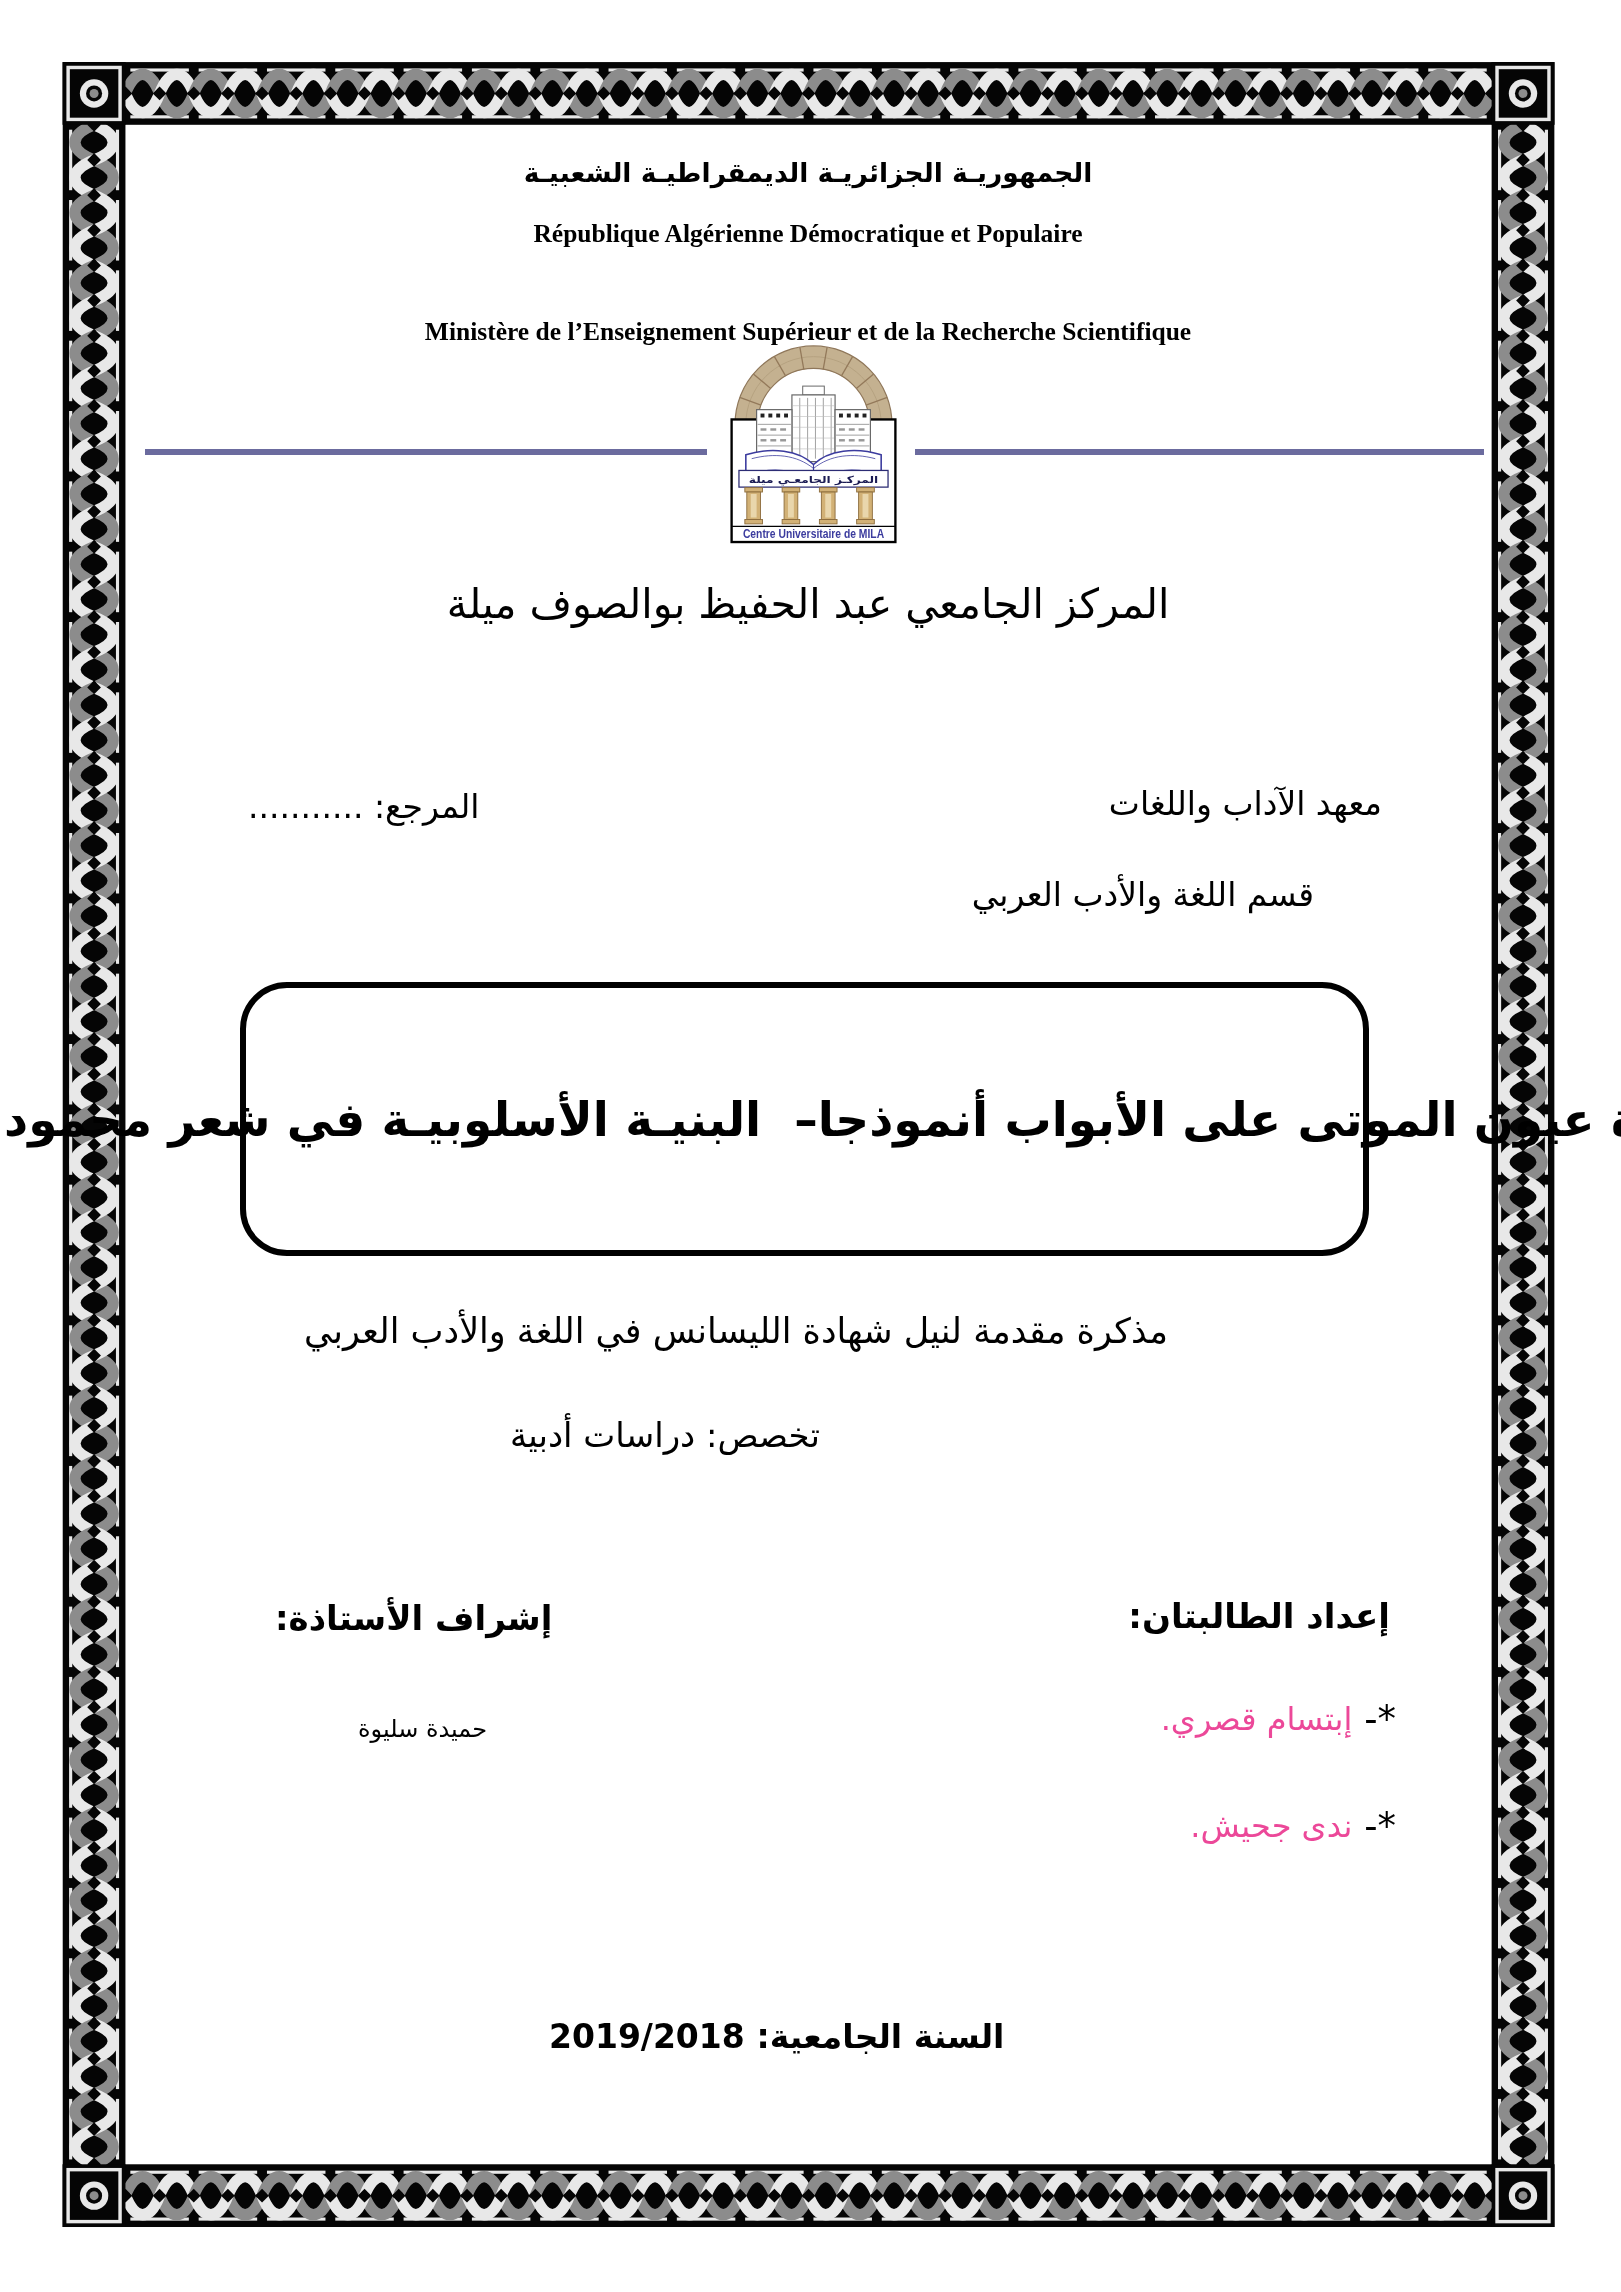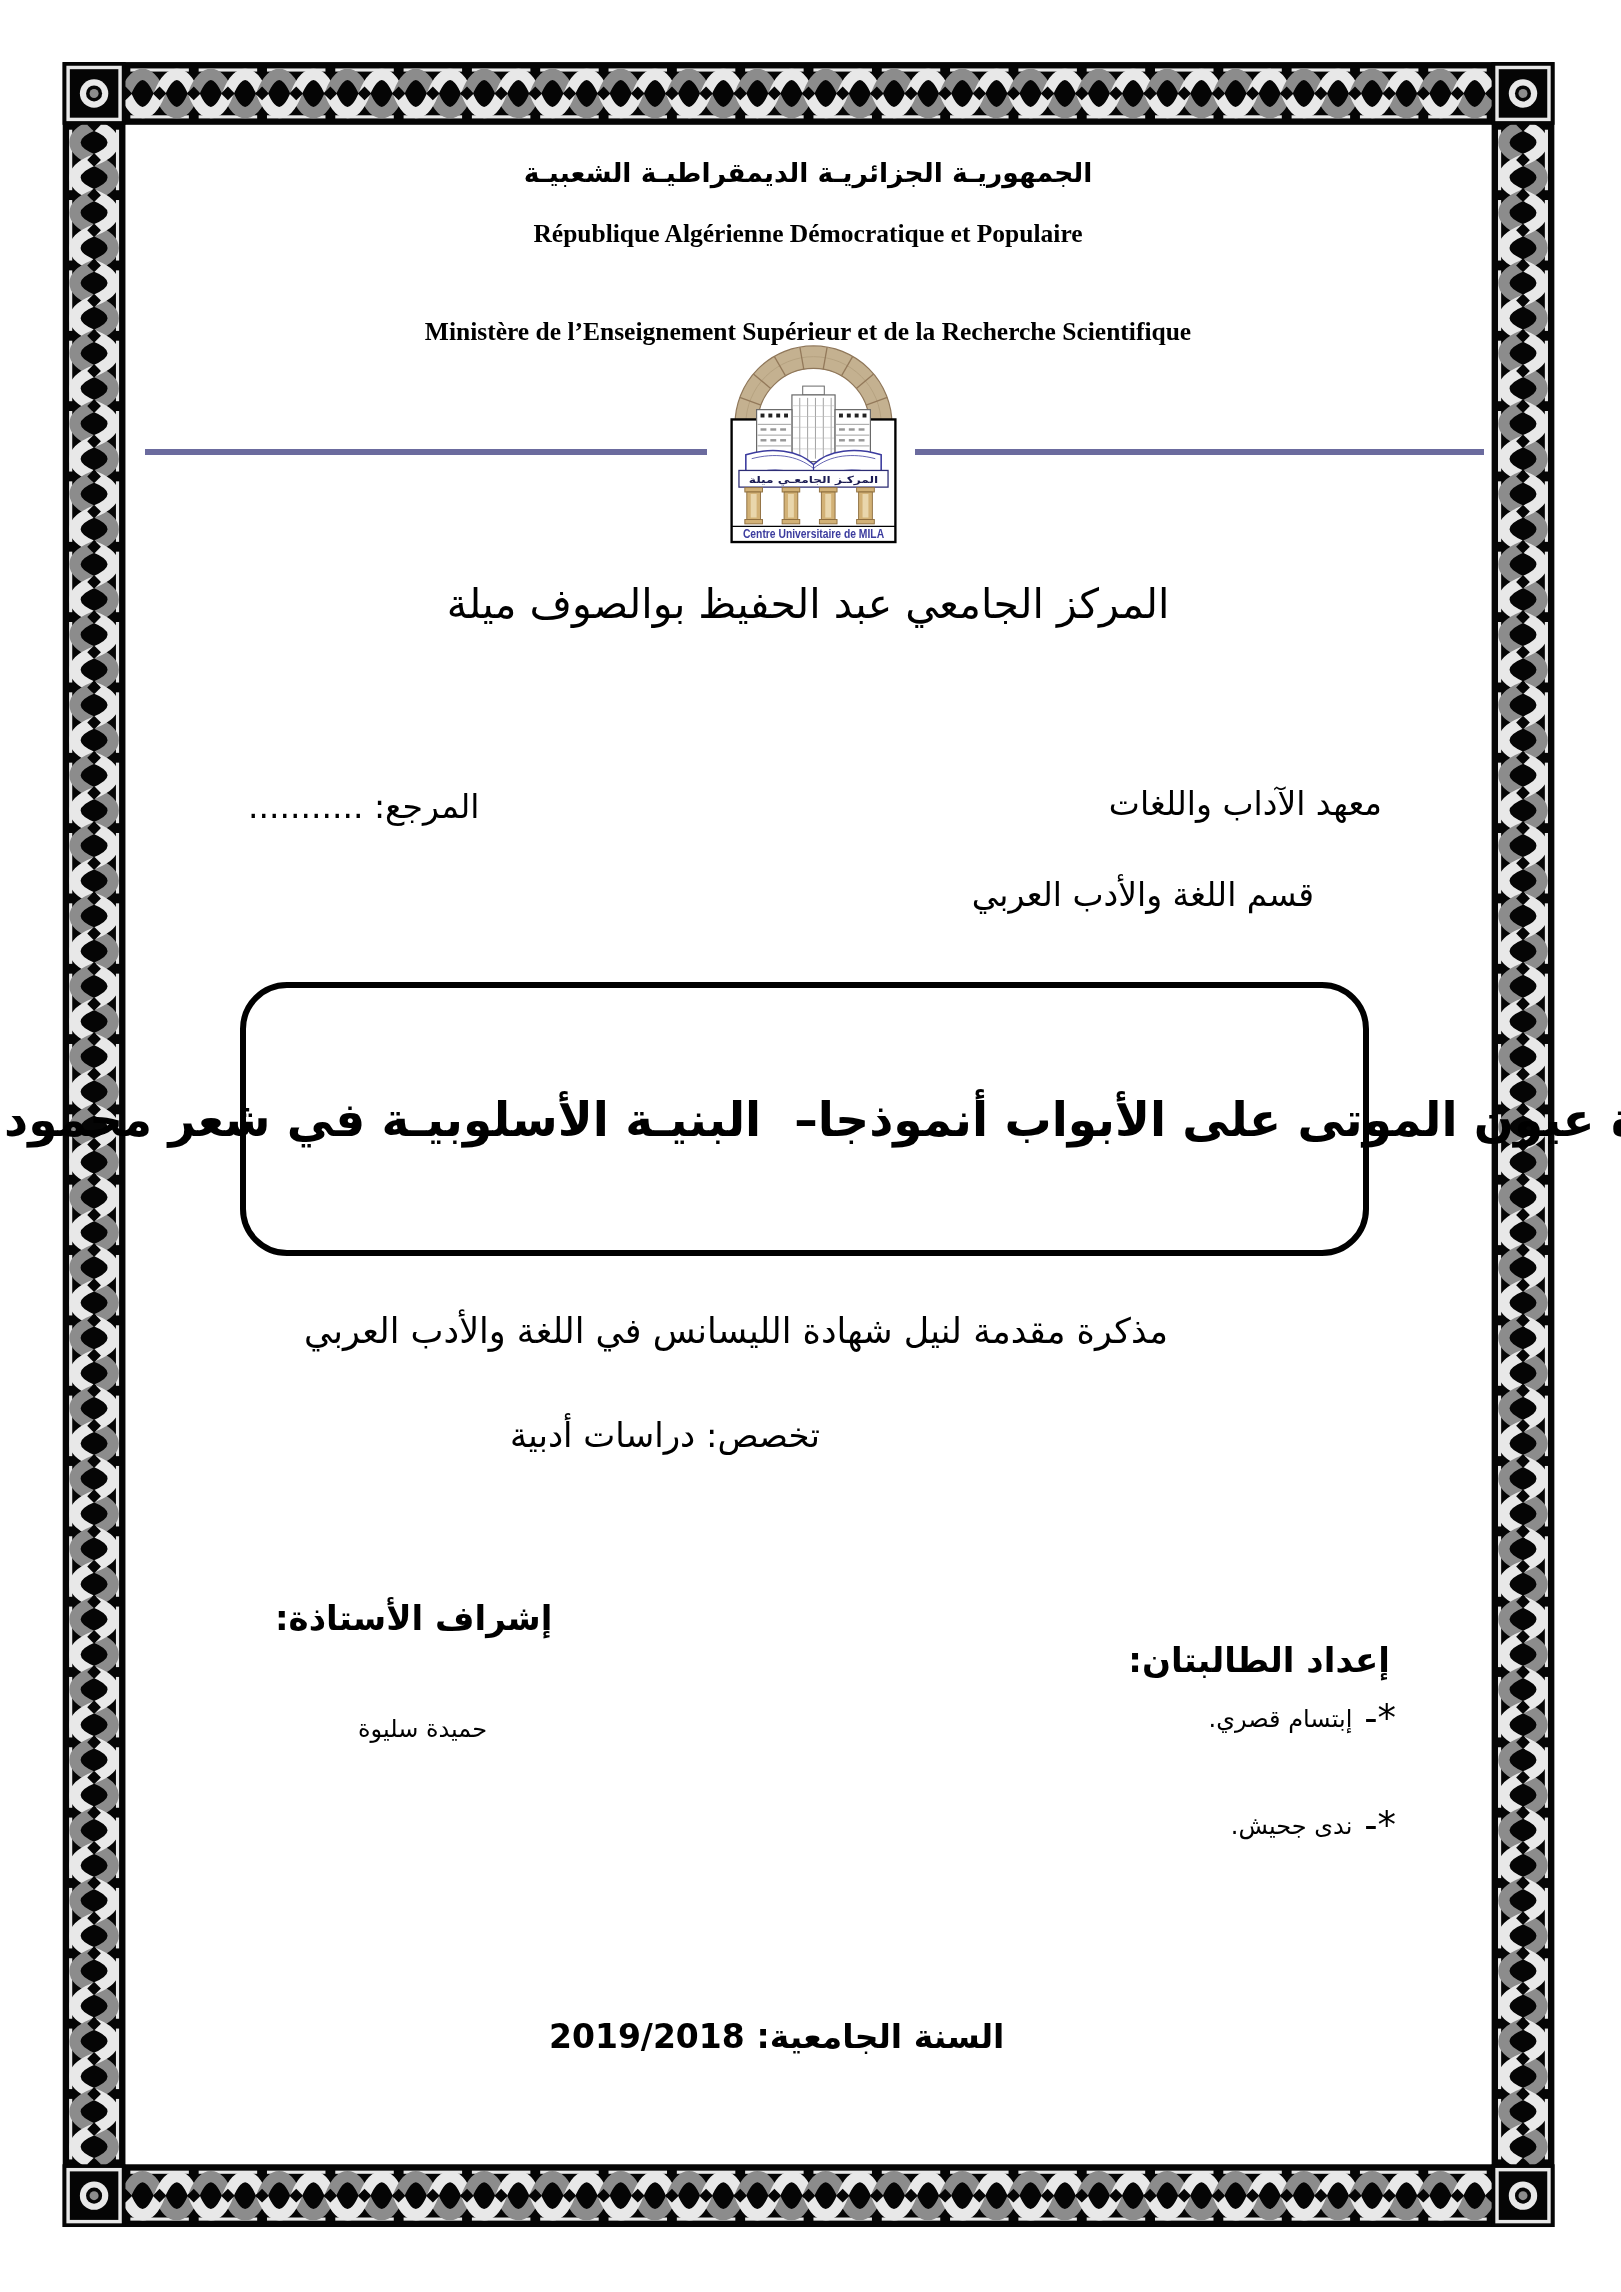--- a/index.html
+++ b/index.html
@@ -29,25 +29,25 @@
 
   .titlebox{position:absolute;left:240px;top:982px;width:1129px;height:274px;
     border:6.9px solid #000;border-radius:47px;box-sizing:border-box;
     display:flex;flex-direction:row;justify-content:center;align-items:center;gap:33px;}
   .titlebox .tline{font-family:"DejaVu Sans",sans-serif;direction:rtl;font-weight:bold;
     font-size:47px;white-space:nowrap;color:#000;}
 
   .memoir{left:304px;top:1311px;font-size:35px;}
   .spec{left:510px;top:1415px;font-size:34px;}
 
-  .prep-head{right:231px;top:1596px;font-size:34px;margin-top:44px;}
+  .prep-head{right:231px;top:1596px;font-size:34px;}
   .sup-head{left:275px;top:1598px;font-size:34px;}
 
   .student{position:absolute;display:inline-flex;direction:rtl;align-items:center;gap:11.8px;}
-  .student .name{font-family:"DejaVu Sans",sans-serif;font-size:24px;color:#000000;}
+  .student .name{font-family:"DejaVu Sans",sans-serif;font-size:32px;color:#ec4899;}
   .student .bullet{font-family:"DejaVu Sans",sans-serif;font-size:37px;line-height:1;color:#000;}
   .student-1{right:225px;top:1700px;}
   .student-2{right:225px;top:1807px;}
   .supervisor{left:358px;top:1715px;font-size:24px;}
 
   .year{left:549px;top:2017px;font-size:33px;font-weight:bold;display:inline-flex;direction:rtl;gap:11.8px;}
 </style>
 </head>
 <body>
 

